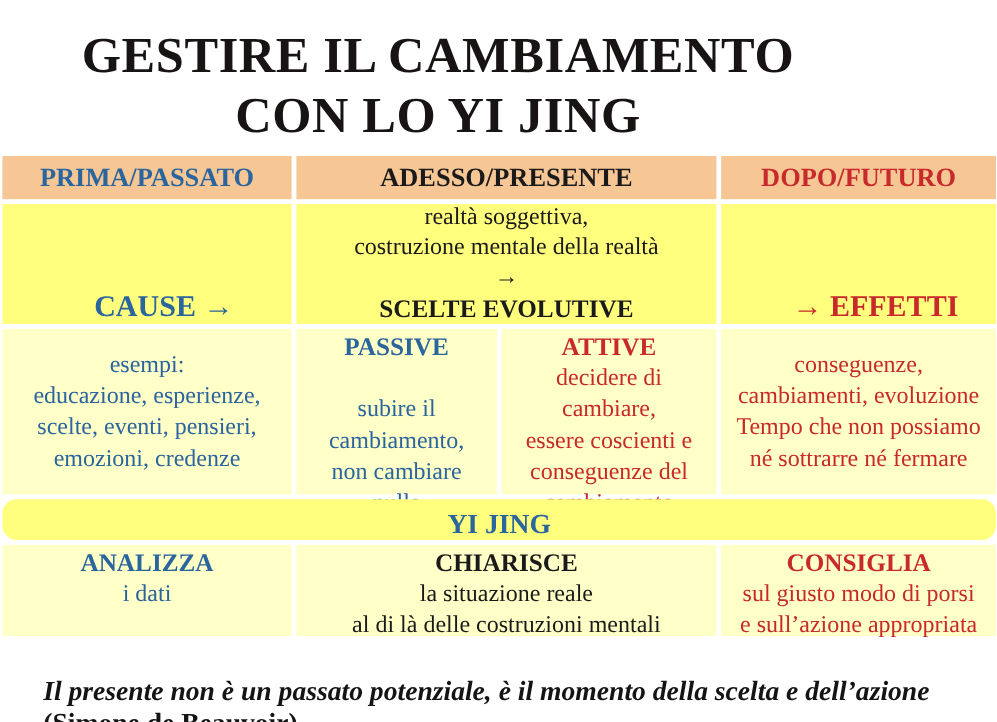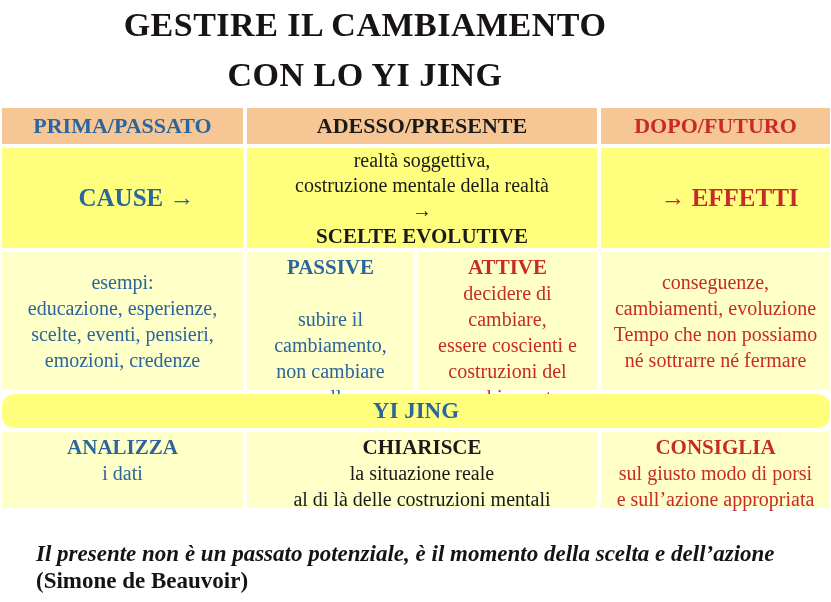--- a/index.html
+++ b/index.html
@@ -15,24 +15,24 @@
   html,body{background:var(--page-bg);}
   body{
     width:831px;height:602px;
     font-family:"Liberation Serif","DejaVu Serif",serif;
     color:var(--black);
     overflow:hidden;
     position:relative;
   }
   .title-block{
     width:730px;
-    padding-top:0;
+    padding-top:22px;
     text-align:center;
     font-weight:bold;
-    font-size:34px;
+    font-size:42px;
     line-height:50px;
     color:#181414;
     letter-spacing:0.5px;
   }
   .change-table{
     display:grid;
     grid-template-columns:241px 167px 179px 229px;
     grid-template-rows:36px 100px 138px 34px 76px;
     gap:4px;
     width:828px;
@@ -45,21 +45,21 @@
     justify-content:center;
     text-align:center;
   }
   .c1{grid-column:1;}
   .c2{grid-column:2;}
   .c3{grid-column:3;}
   .c4{grid-column:4;}
   .span-mid{grid-column:2 / span 2;}
   .span-all{grid-column:1 / span 4;border-radius:12px;}
   .bg-orange{background:var(--orange);}
-  .bg-bright{background:var(--bright-yellow);}
+  .bg-bright{background:var(--bright-yellow);justify-content:flex-end;}
   .bg-pale{background:var(--pale-yellow);}
   .t-blue{color:var(--blue);}
   .t-red{color:var(--red);}
   .t-black{color:var(--black);}
   .hdr{font-weight:bold;font-size:22px;}
   .big-label{font-weight:bold;font-size:25px;padding-left:28px;}
   .line{font-size:20px;line-height:26px;white-space:nowrap;}
   .present-lines .line{line-height:25px;}
   .bold-line{font-weight:bold;font-size:21px;line-height:26px;white-space:nowrap;}
   .sub-title{font-weight:bold;font-size:21px;line-height:26px;}
@@ -115,21 +115,21 @@
         <div class="line">non cambiare</div>
         <div class="line">nulla</div>
       </div>
   </div>
   <div class="cell c3 bg-pale t-red top-align">
     <div class="sub-title">ATTIVE</div>
     <div>
         <div class="line">decidere di</div>
         <div class="line">cambiare,</div>
         <div class="line">essere coscienti e</div>
-        <div class="line">costruzioni del</div>
+        <div class="line">conseguenze del</div>
         <div class="line">cambiamento</div>
       </div>
   </div>
   <div class="cell c4 bg-pale t-red">
       <div class="line">conseguenze,</div>
       <div class="line">cambiamenti, evoluzione</div>
       <div class="line">Tempo che non possiamo</div>
       <div class="line">né sottrarre né fermare</div>
     </div>
 

